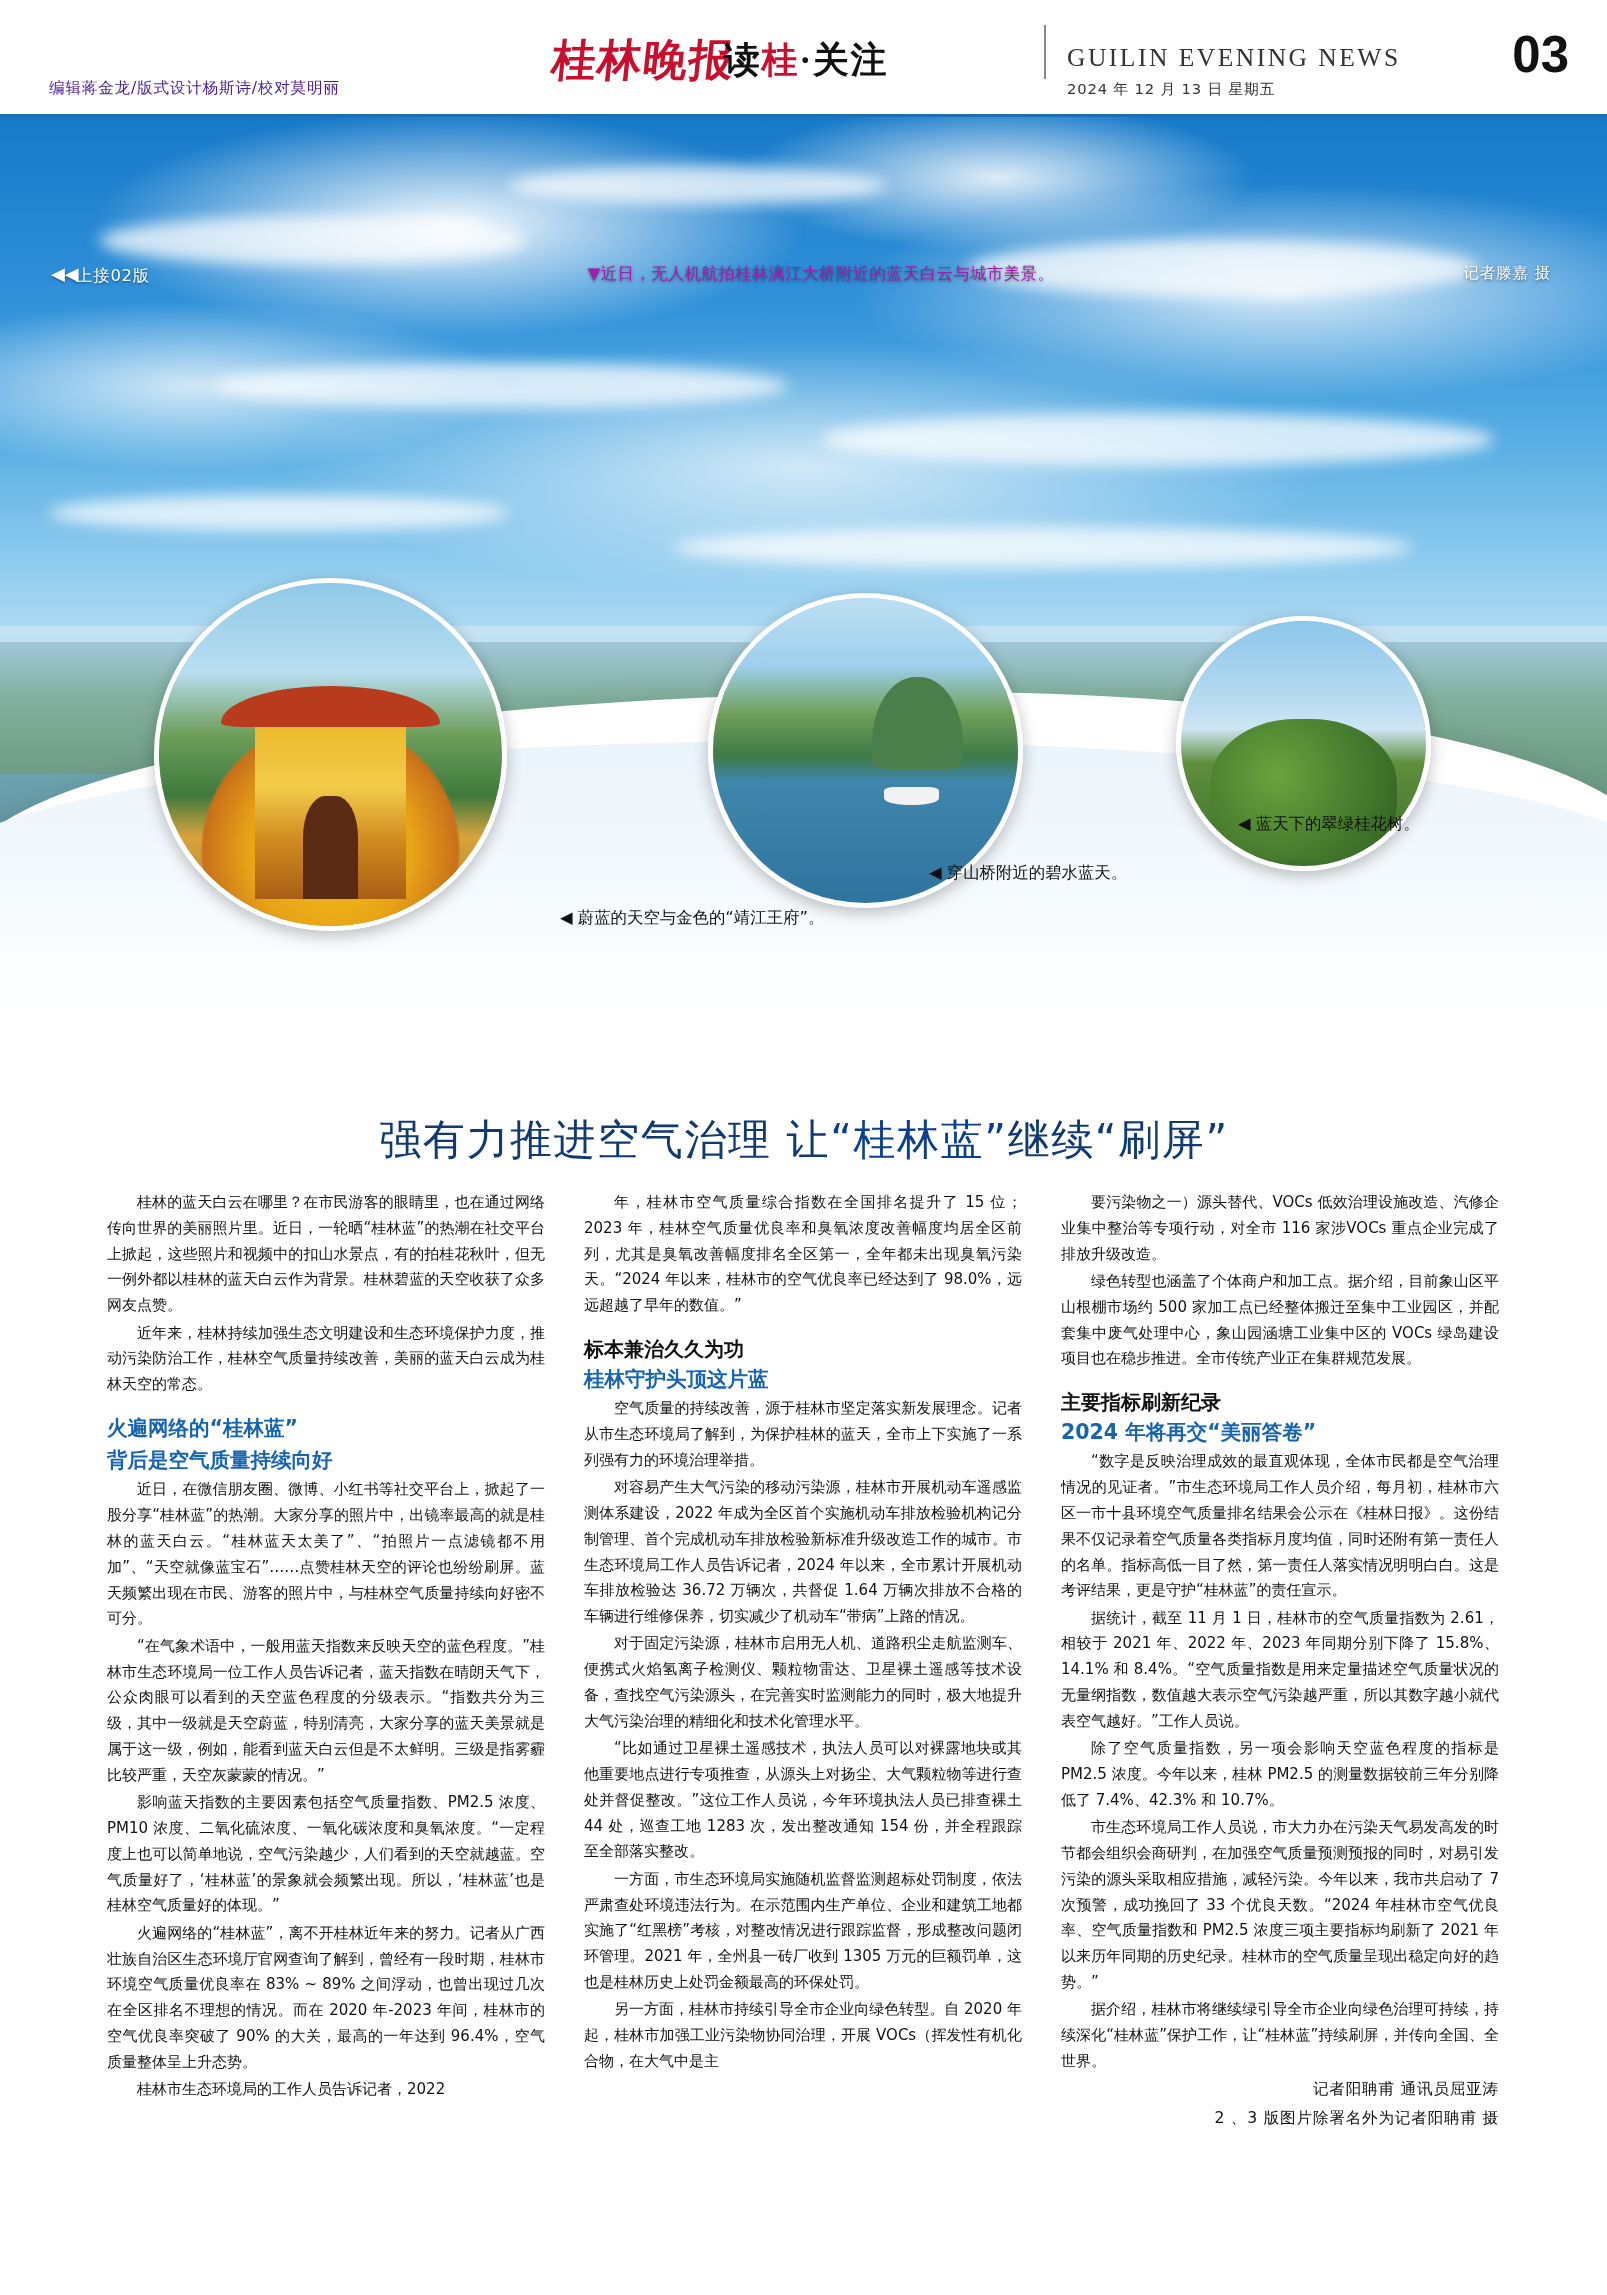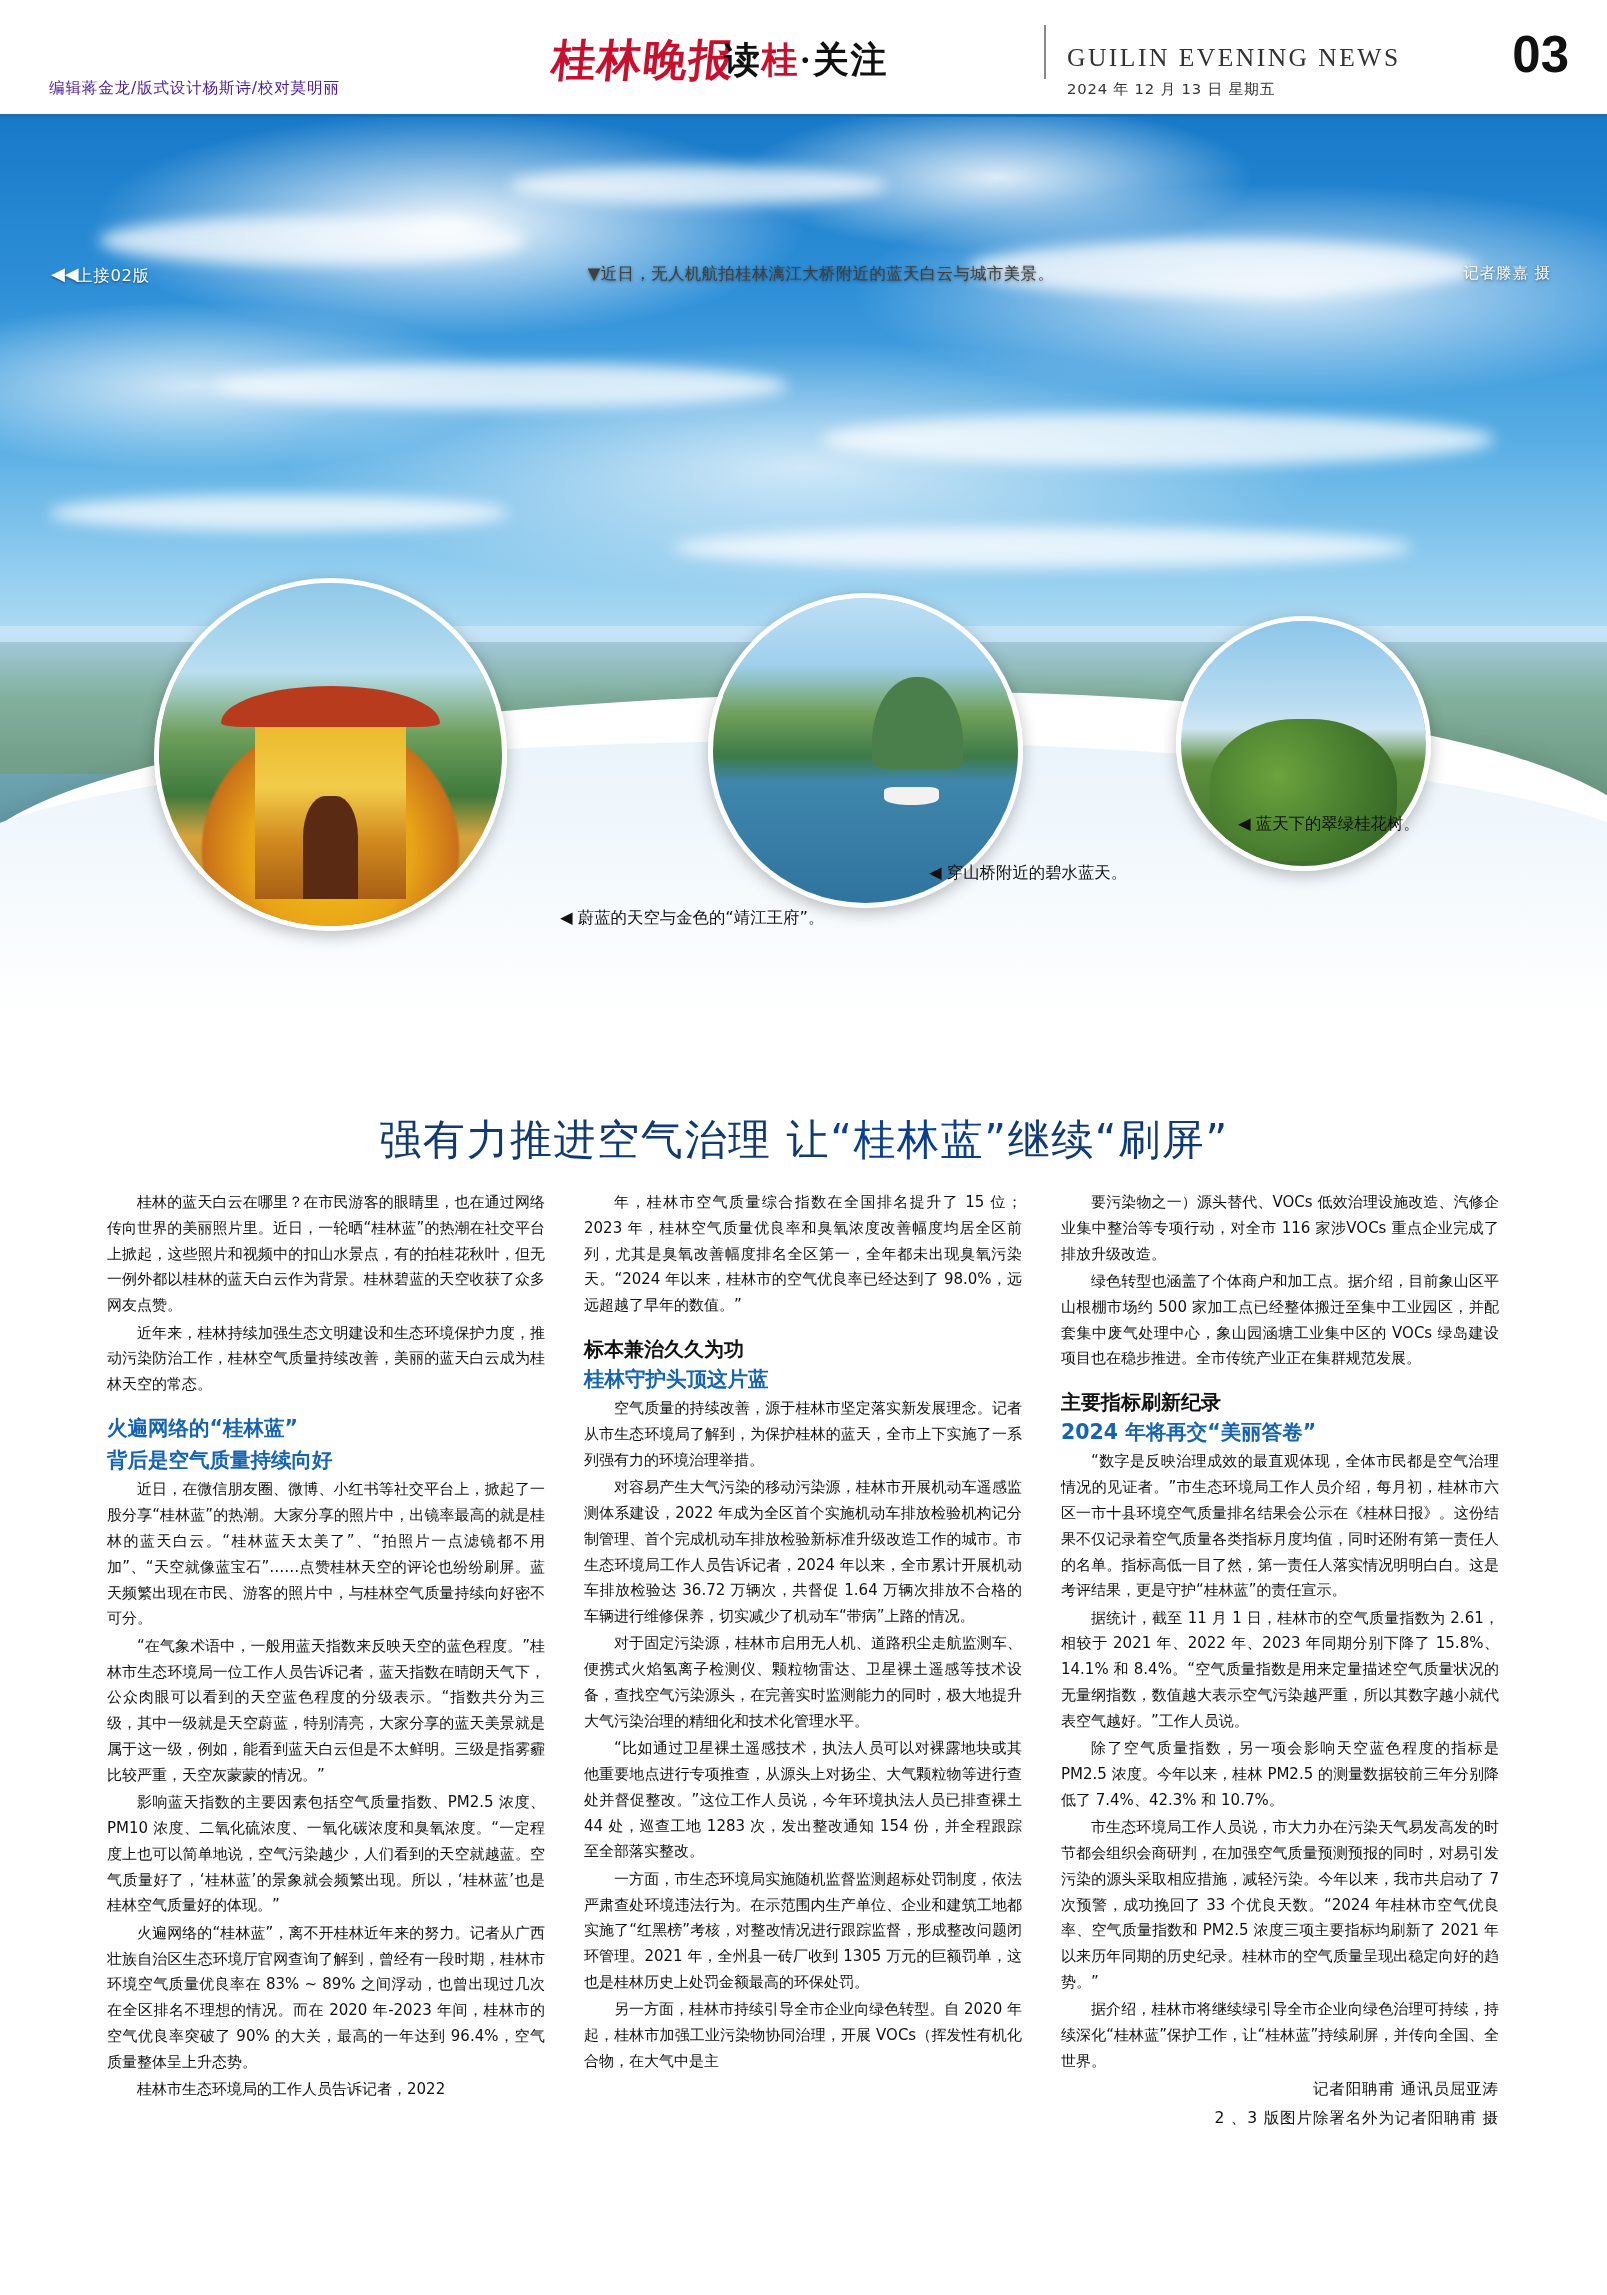--- a/index.html
+++ b/index.html
@@ -238,21 +238,21 @@
     position: absolute;
     left: 51px; top: 146px;
     font-size: 18px;
     color: #ffffff;
     text-shadow: 0 0.8px 2.5px rgba(0,0,0,.5);
   }
   .top-caption {
     position: absolute;
     left: 821px; top: 146px;
     font-size: 16.4px;
-    color: #404040;
+    color: #a21caf;
     letter-spacing: 0.4px;
     font-family: "DejaVu Sans", sans-serif;
     text-shadow: 0 0.8px 3.3px rgba(0,0,0,.55);
     white-space: nowrap;
     transform: translateX(-50%);
   }
   .top-credit {
     position: absolute;
     right: 57px; top: 146px;
     font-size: 15.6px;

